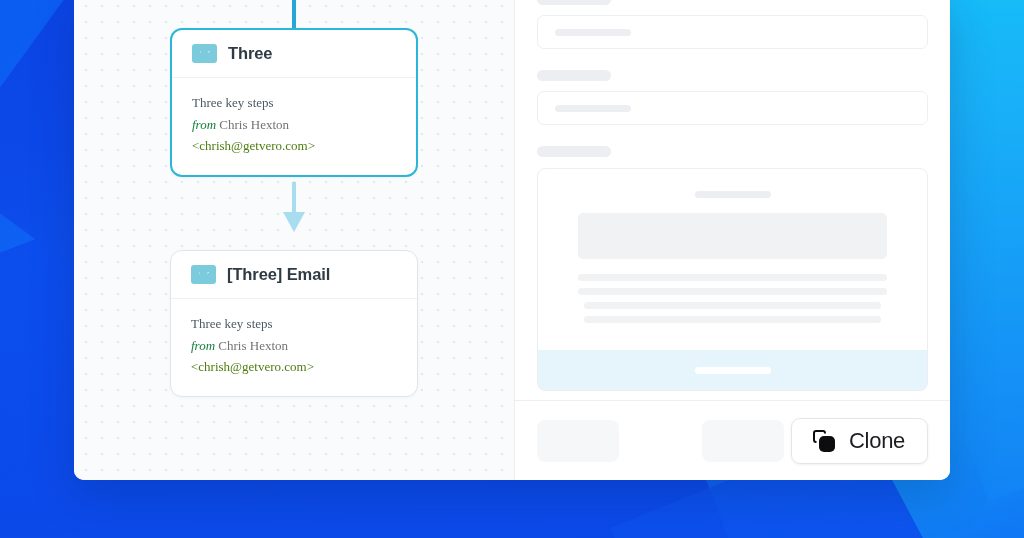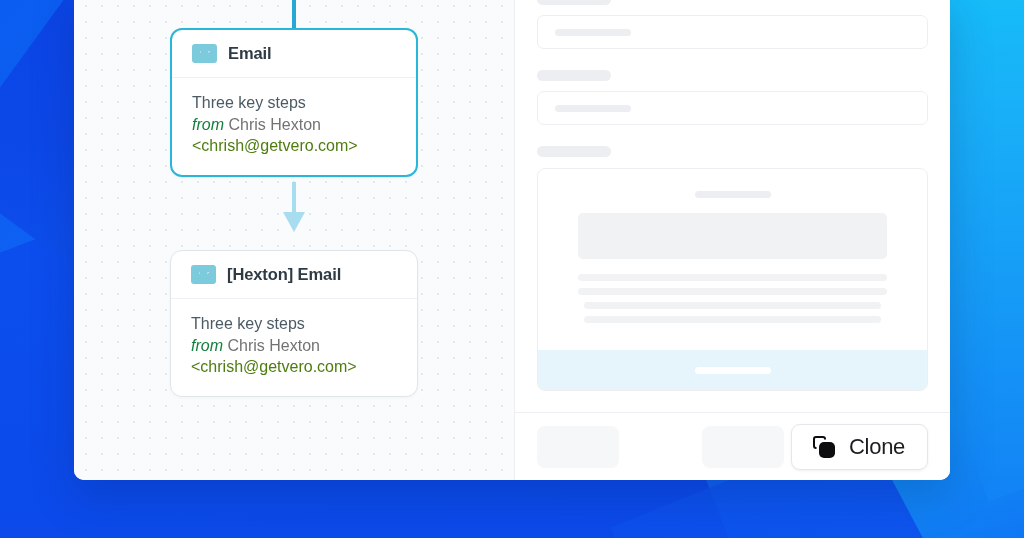--- a/index.html
+++ b/index.html
@@ -152,23 +152,24 @@
       linear-gradient(to bottom left, transparent 47%, #fff 47%, #fff 62%, transparent 62%) right/50% 100% no-repeat;
   }
   .node-title {
     font-size:16.5px;
     font-weight:700;
     color:#2f3b44;
     letter-spacing:-.1px;
   }
   .node-body {
     padding:14px 10px 18px 20px;
-    font-size:16px;
+    font-size:13px;
     line-height:21.5px;
     color:#4b5a64;
+    font-family:Liberation Serif, serif;
   }
   .node-body .line { white-space:nowrap; }
   .node-body .from-label {
     font-style:italic;
     color:#15803d;
   }
   .node-body .sender { color:#737373; }
   .node-body .email { color:#4d7c0f; }
 
   
@@ -238,21 +239,21 @@
   }
   .sk-pv-footer .bar {
     height:7px; width:76px;
     background:#ffffff;
     border-radius:4px;
   }
 
   #detail-footer {
     flex:0 0 auto;
     border-top:1px solid #eceef1;
-    height:68px;
+    height:80px;
     display:flex; align-items:center;
     padding:0 22px;
     gap:0;
     position:relative;
   }
   .sk-btn {
     height:42px; width:82px;
     background:#f6f7f8;
     border-radius:8px;
   }
@@ -311,38 +312,38 @@
 
 <div id="app-window">
 
   <div id="canvas">
 
     <div class="conn-top"></div>
 
     <div class="node primary">
       <div class="node-header">
         <span class="env-icon"></span>
-        <span class="node-title">Email</span>
+        <span class="node-title">Three</span>
       </div>
       <div class="node-body">
         <div class="line">Three key steps</div>
         <div class="line"><span class="from-label">from</span>&nbsp;<span class="sender">Chris Hexton</span></div>
         <div class="line email">&lt;chrish@getvero.com&gt;</div>
       </div>
     </div>
 
     <div class="conn-arrow">
       <span class="stem"></span>
       <span class="head"></span>
     </div>
 
     <div class="node clone">
       <div class="node-header">
         <span class="env-icon"></span>
-        <span class="node-title">[Hexton] Email</span>
+        <span class="node-title">[Three] Email</span>
       </div>
       <div class="node-body">
         <div class="line">Three key steps</div>
         <div class="line"><span class="from-label">from</span>&nbsp;<span class="sender">Chris Hexton</span></div>
         <div class="line email">&lt;chrish@getvero.com&gt;</div>
       </div>
     </div>
 
     <div class="panel-divider"></div>
   </div>

